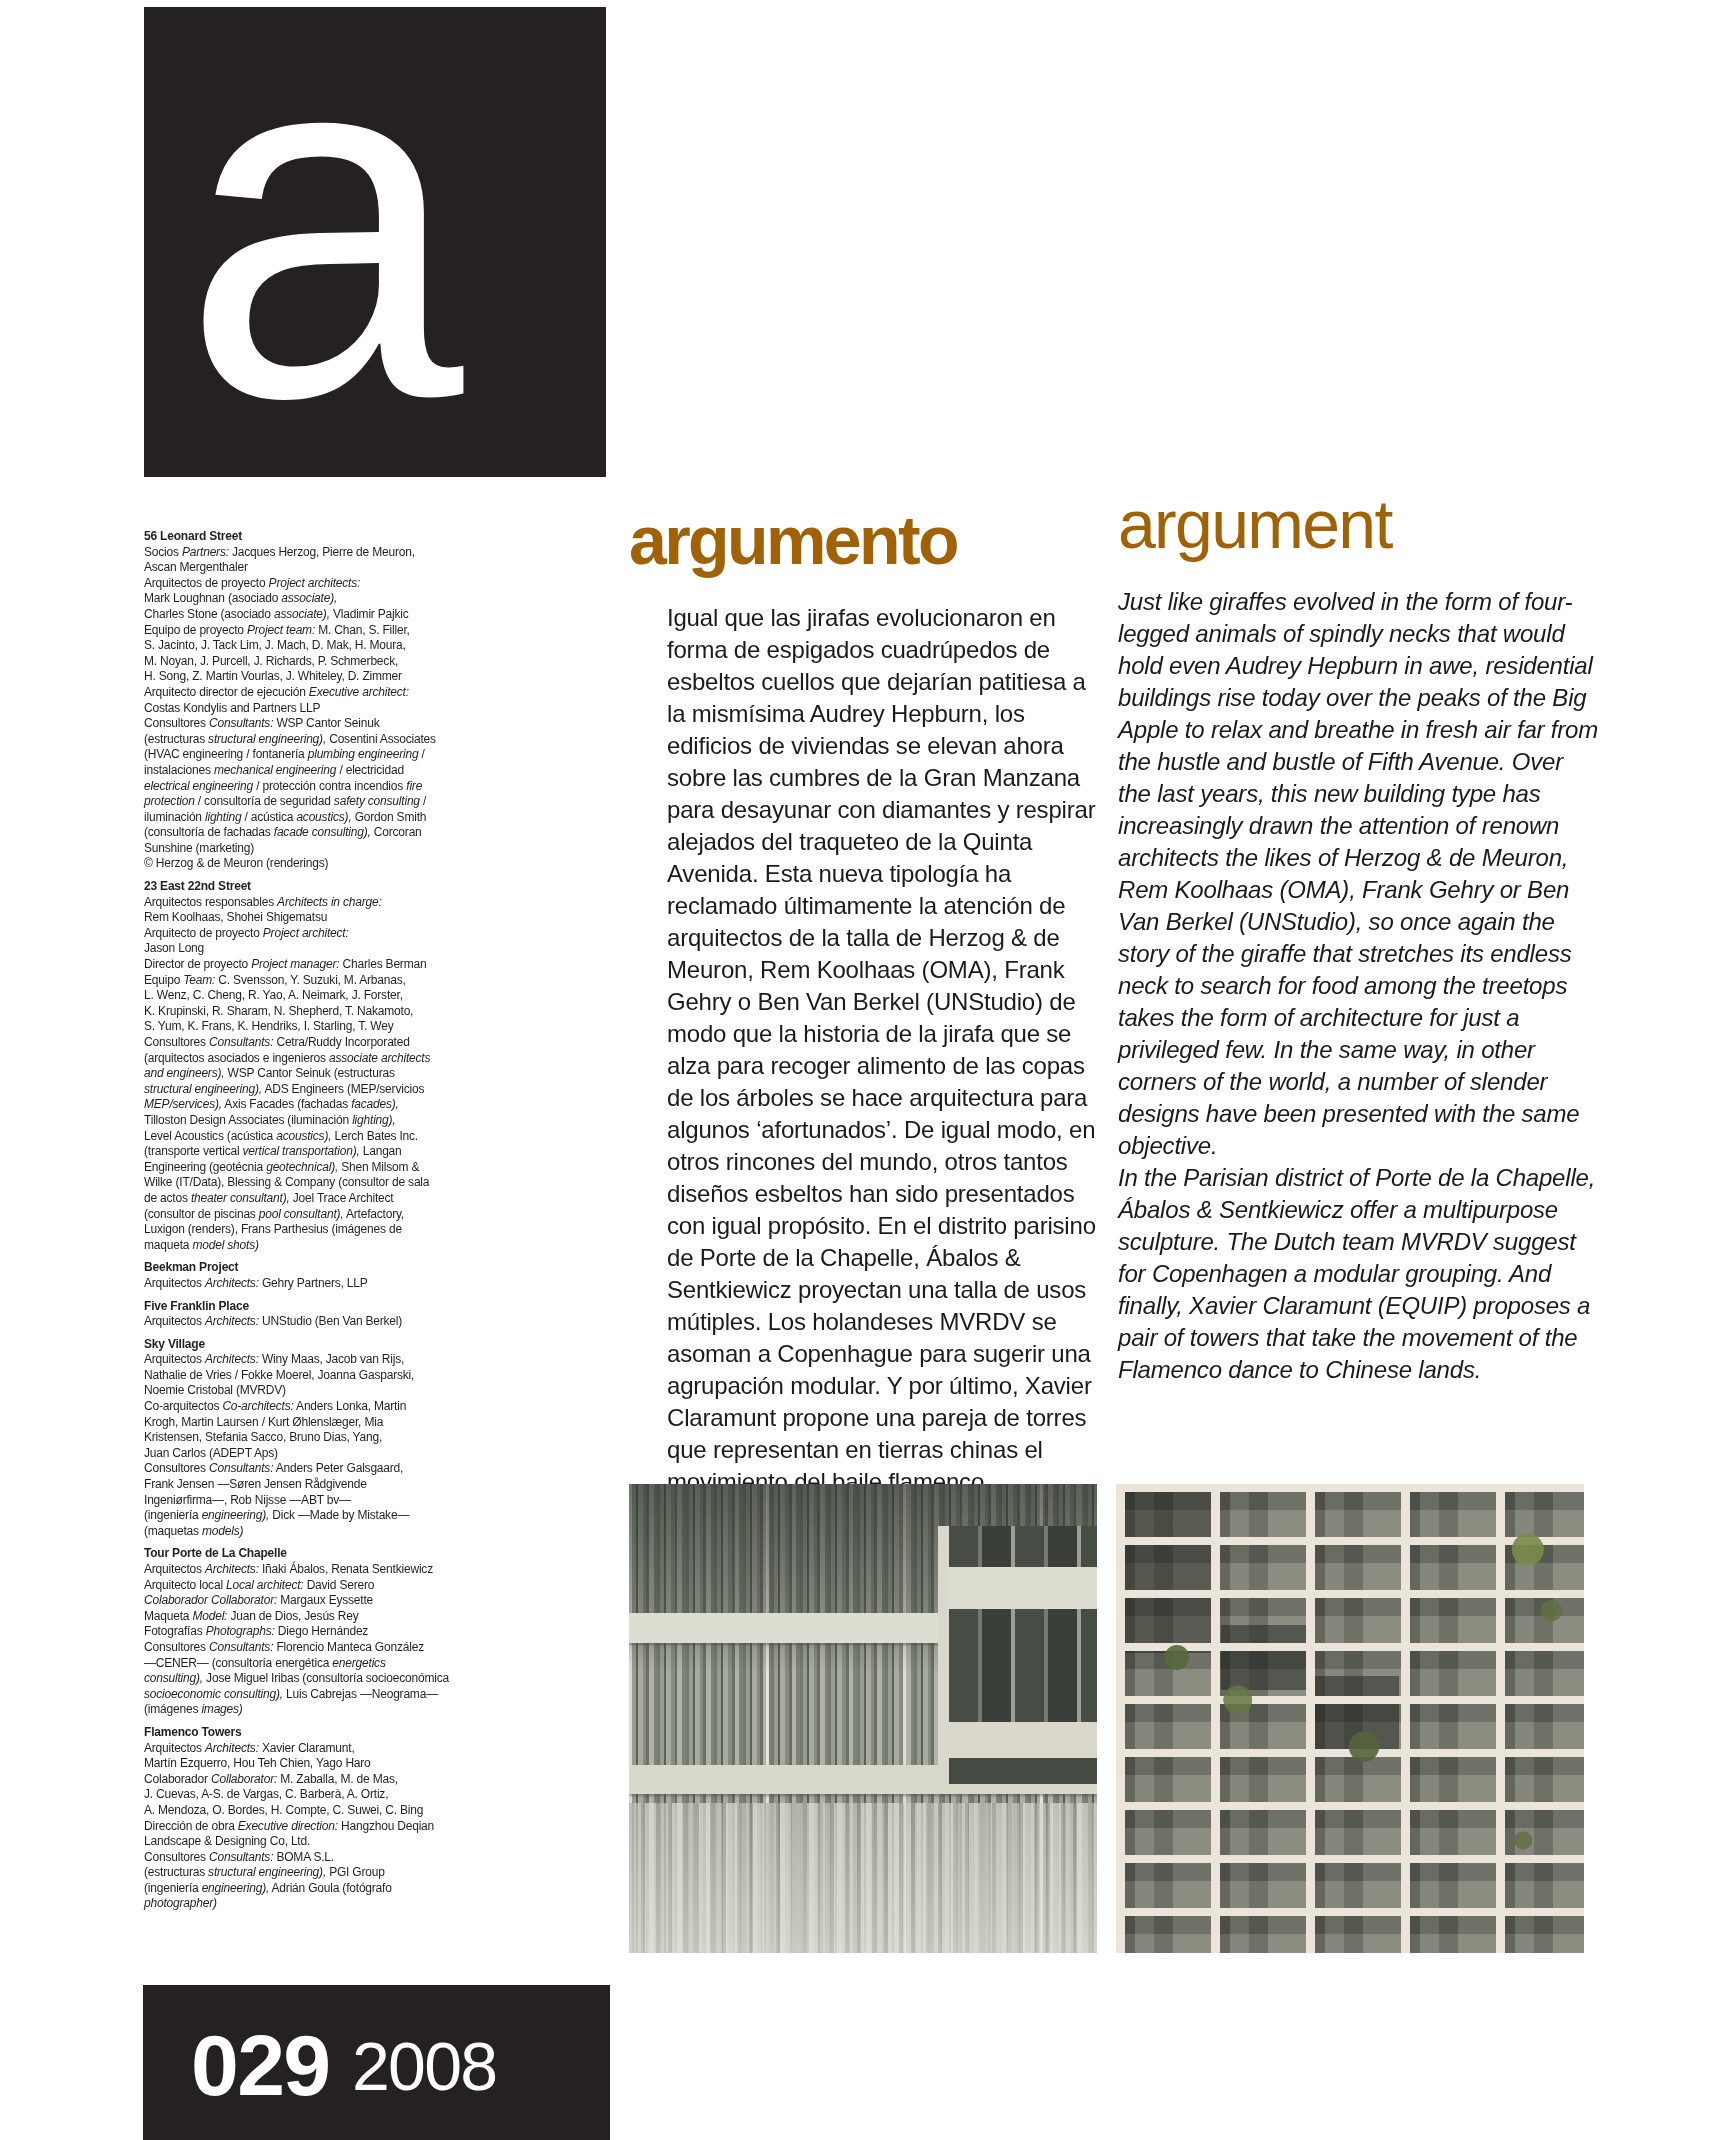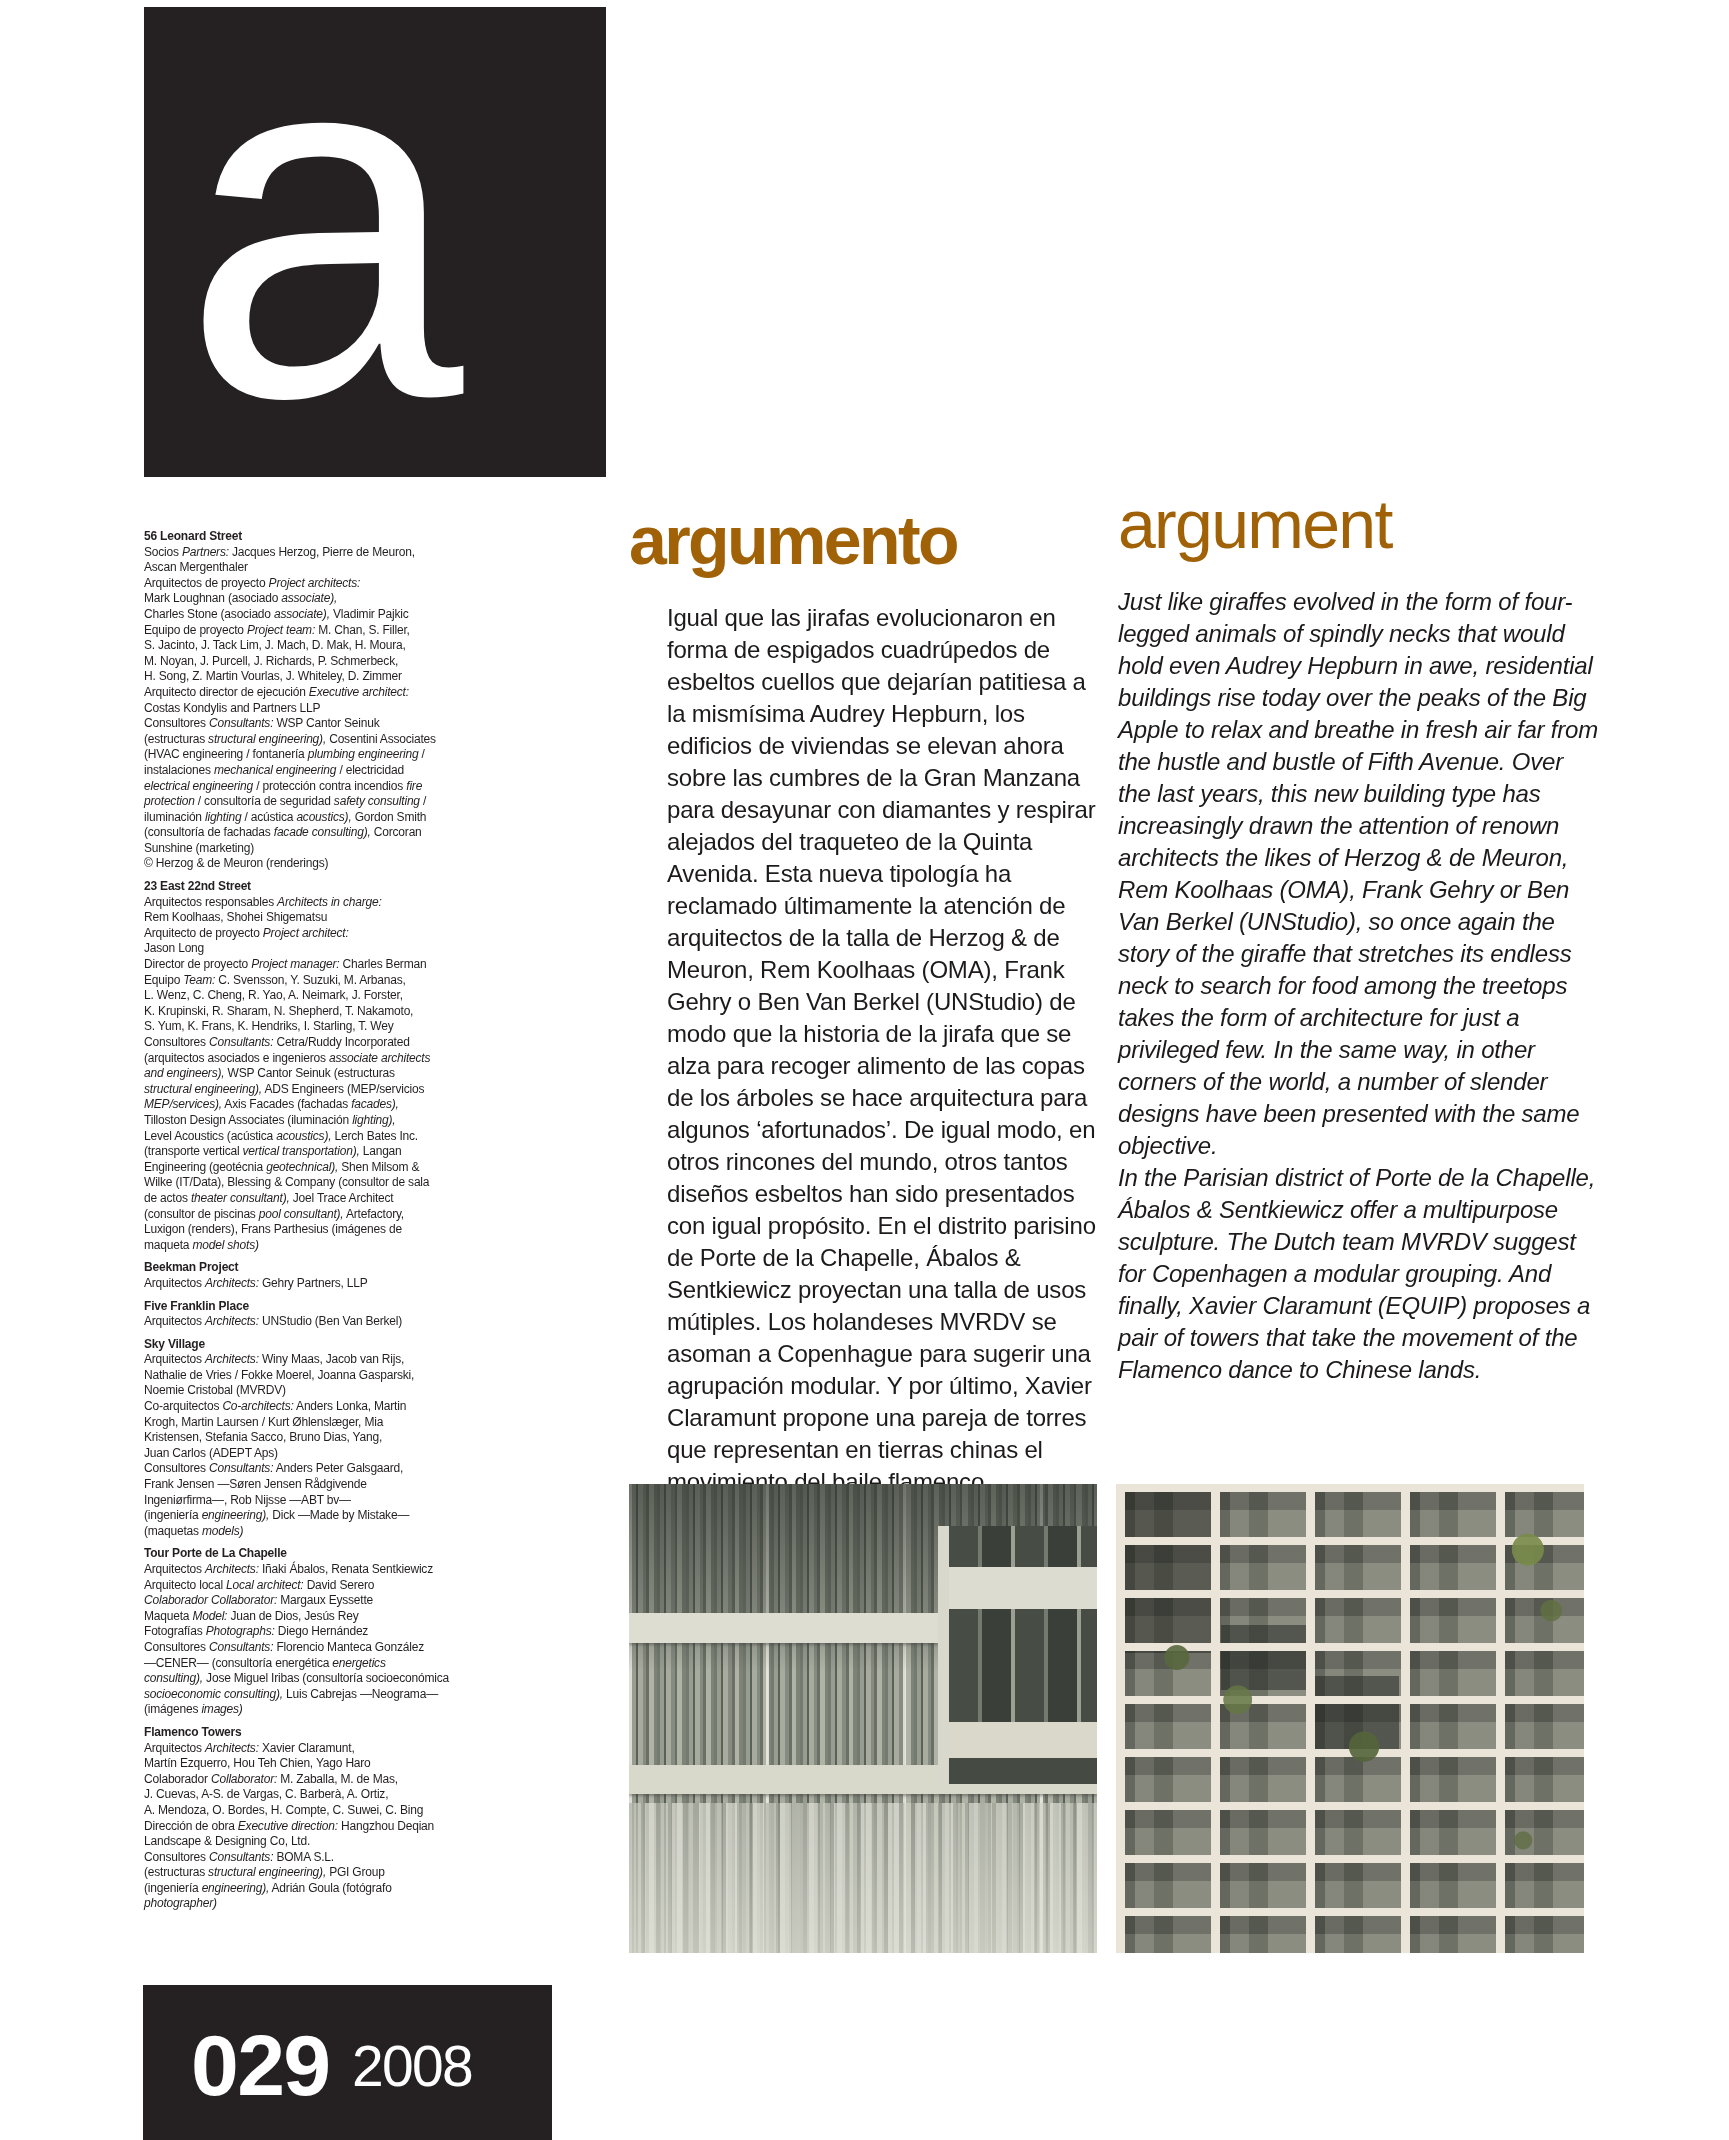--- a/index.html
+++ b/index.html
@@ -103,28 +103,28 @@
       radial-gradient(circle at 13% 37%, rgba(88,104,62,0.9) 0 12px, rgba(88,104,62,0) 13px),
       radial-gradient(circle at 26% 46%, rgba(100,118,68,0.85) 0 14px, rgba(100,118,68,0) 14.7px),
       radial-gradient(circle at 53% 56%, rgba(84,100,58,0.9) 0 14.7px, rgba(84,100,58,0) 15.6px),
       radial-gradient(circle at 88% 14%, rgba(120,138,74,0.9) 0 15.6px, rgba(120,138,74,0) 16.4px),
       radial-gradient(circle at 93% 27%, rgba(96,112,64,0.8) 0 10.4px, rgba(96,112,64,0) 11.2px),
       radial-gradient(circle at 87% 76%, rgba(90,106,60,0.7) 0 8.6px, rgba(90,106,60,0) 9.5px);
   }
 
   
   .footer-bar {
-    position:absolute; left:143px; top:1985px; width:409px; height:156px;
+    position:absolute; left:143px; top:1985px; width:467px; height:156px;
     background:#252122; color:#ffffff;
     display:flex; align-items:center; padding-left:48px; padding-top:5.2px;
     box-sizing:border-box;
     text-align:center;
   }
   .issue { font-size:86px; font-weight:bold; letter-spacing:-1.7px; }
-  .year  { font-size:57px; font-weight:400; margin-left:22.5px; letter-spacing:-1.7px; }
+  .year  { font-size:68px; font-weight:400; margin-left:22.5px; letter-spacing:-1.7px; }
 </style>
 </head>
 <body>
 
 <div class="page">
 
   <div class="logo-box">
     <span class="logo-letter">a</span>
   </div>
 

